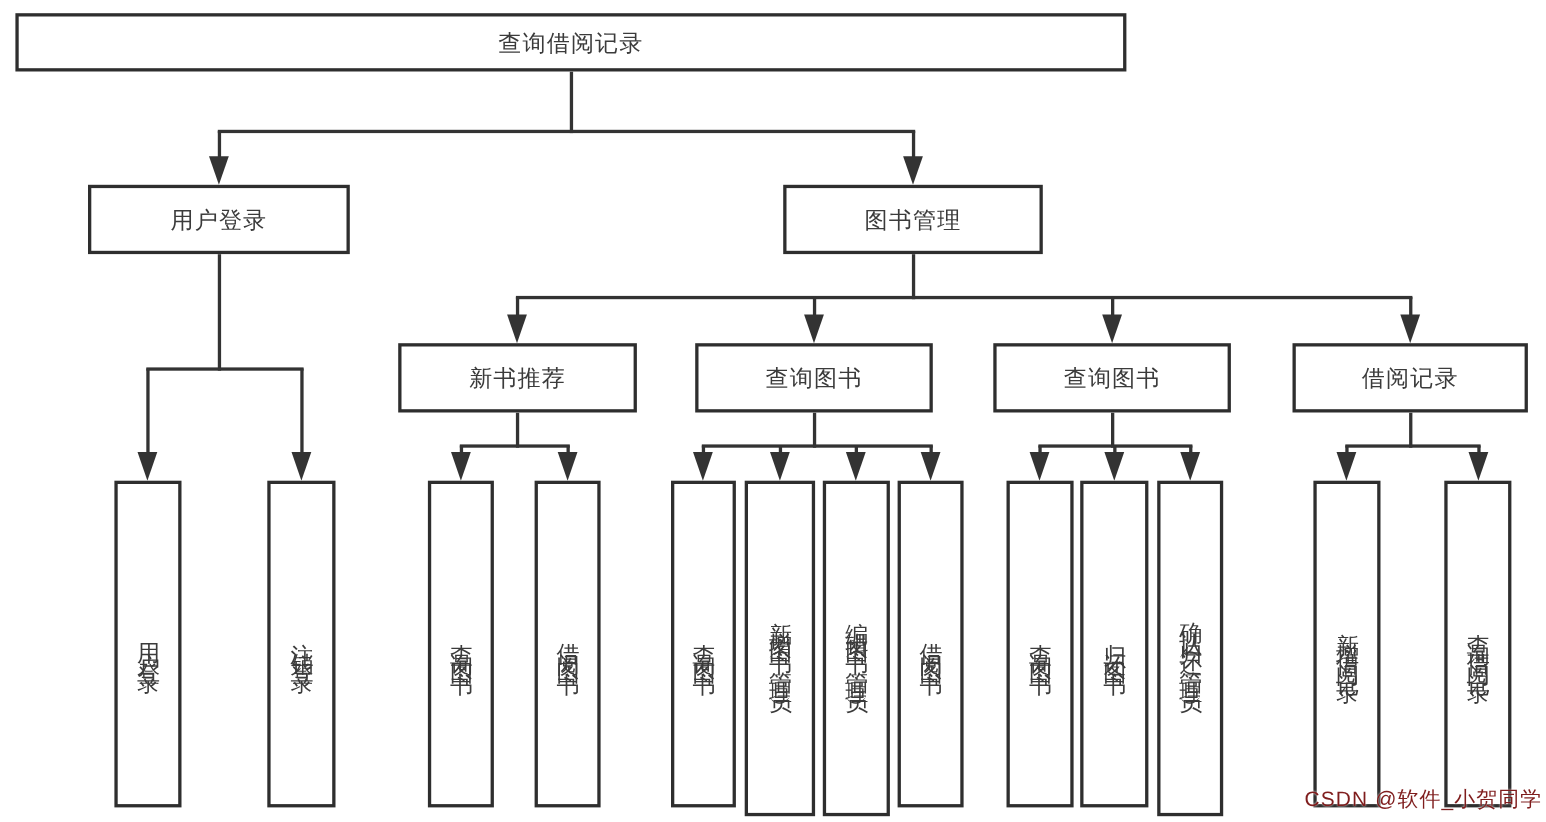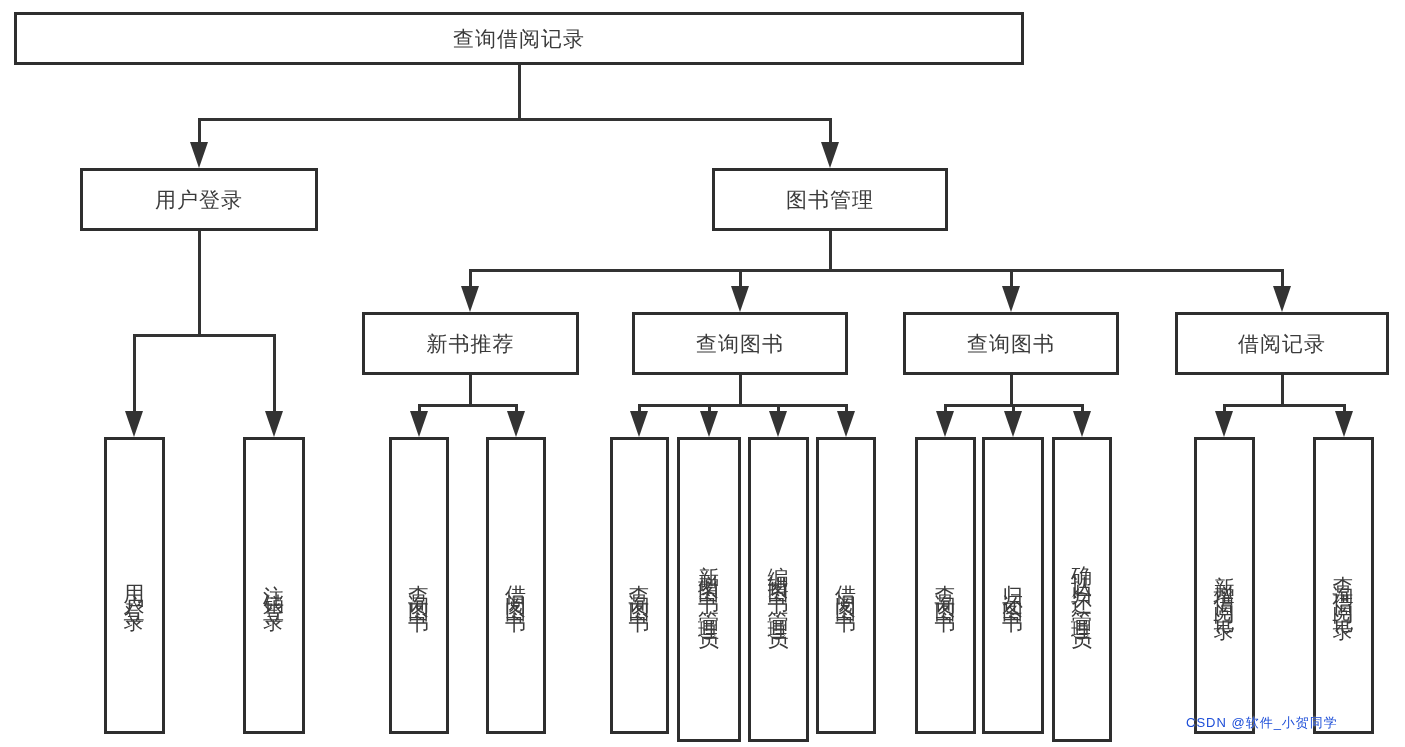--- a/index.html
+++ b/index.html
@@ -34,23 +34,23 @@
   }
   .leaf .lbl{
     writing-mode:vertical-rl;
     text-orientation:mixed;
     letter-spacing:9px;
     font-size:21px;
     line-height:1;
   }
   .watermark{
     position:absolute;
-    font-size:13px;
+    font-size:19px;
     letter-spacing:1px;
-    color:#1d4ed8;
+    color:#7f1d1d;
     text-shadow:0 0 2px #ffffff;
     white-space:nowrap;
     z-index:5;
   }
 </style>
 </head>
 <body>
 
 <div class="canvas">
 

